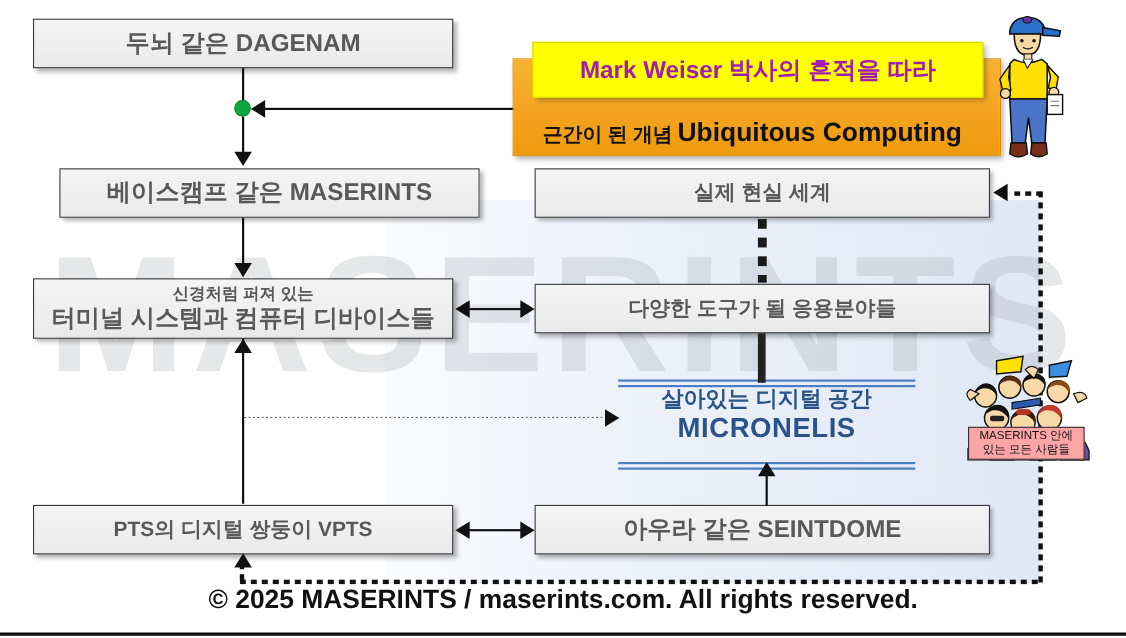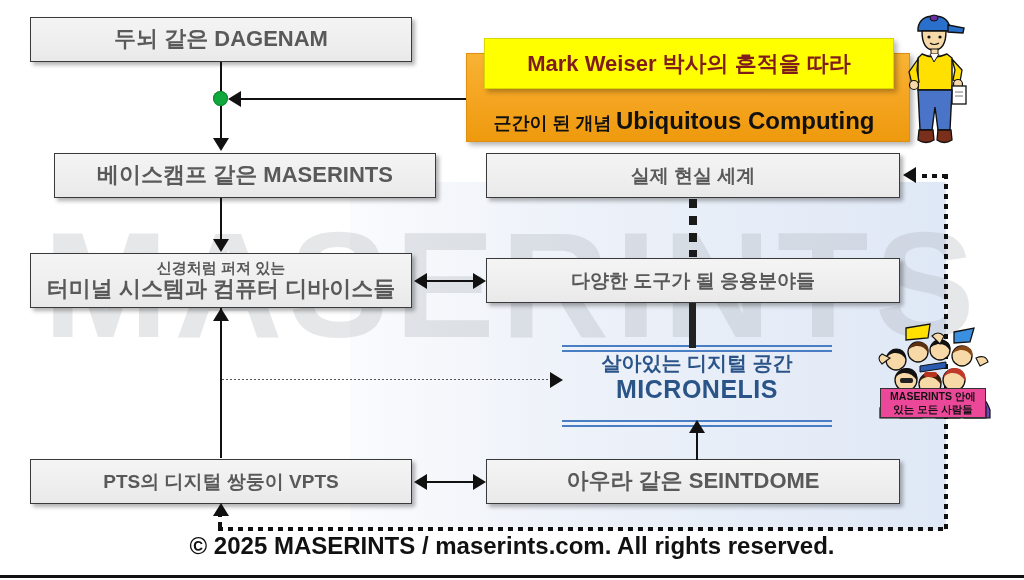--- a/index.html
+++ b/index.html
@@ -51,21 +51,21 @@
     position:absolute;left:0;right:8px;bottom:6px;
     text-align:center;color:#111;white-space:nowrap;
   }
   .callout-orange .otext .k{font-size:18px;font-weight:bold;margin-top:16px;}
   .callout-orange .otext .e{font-size:24px;font-weight:bold;margin-top:36px;}
   .callout-yellow{
     position:absolute;left:484px;top:38px;width:410px;height:51px;
     background:#ffff00;border:1.5px solid #d8d800;
     box-shadow:3px 3px 5px rgba(0,0,0,0.28);
     display:flex;align-items:center;justify-content:center;
-    font-size:22px;font-weight:bold;color:#7f1d1d;white-space:nowrap;
+    font-size:22px;font-weight:bold;color:#a21caf;white-space:nowrap;
     box-sizing:border-box;
   }
 
   
   .mic-rule{position:absolute;left:562px;width:270px;height:7px;}
   .mic-rule::before,.mic-rule::after{
     content:"";position:absolute;left:0;width:100%;height:2px;background:#4a7ec4;
   }
   .mic-rule::before{top:0;}
   .mic-rule::after{top:5px;}
@@ -108,22 +108,22 @@
     font-size:24px;font-weight:bold;color:#111;white-space:nowrap;
   }
   .baseline{position:absolute;left:0;top:575px;width:1024px;height:3px;background:#111;}
 
   
   .worker{position:absolute;left:900px;top:12px;width:70px;height:140px;}
   
   .crowd{position:absolute;left:876px;top:322px;width:118px;height:102px;}
   .crowd-label{
     position:absolute;left:880px;top:388px;width:106px;
-    background:#ec4899;border:1.4px solid #333;
-    font-size:10.5px;font-weight:bold;color:#111;text-align:center;
+    background:#fca5a5;border:1.4px solid #333;
+    font-size:10.5px;font-weight:normal;color:#111;text-align:center;
     line-height:12.5px;padding:1px 0 2px;box-sizing:border-box;
   }
 </style>
 </head>
 <body>
 
 <div id="stage">
 
   <div class="bluepanel"></div>
 

